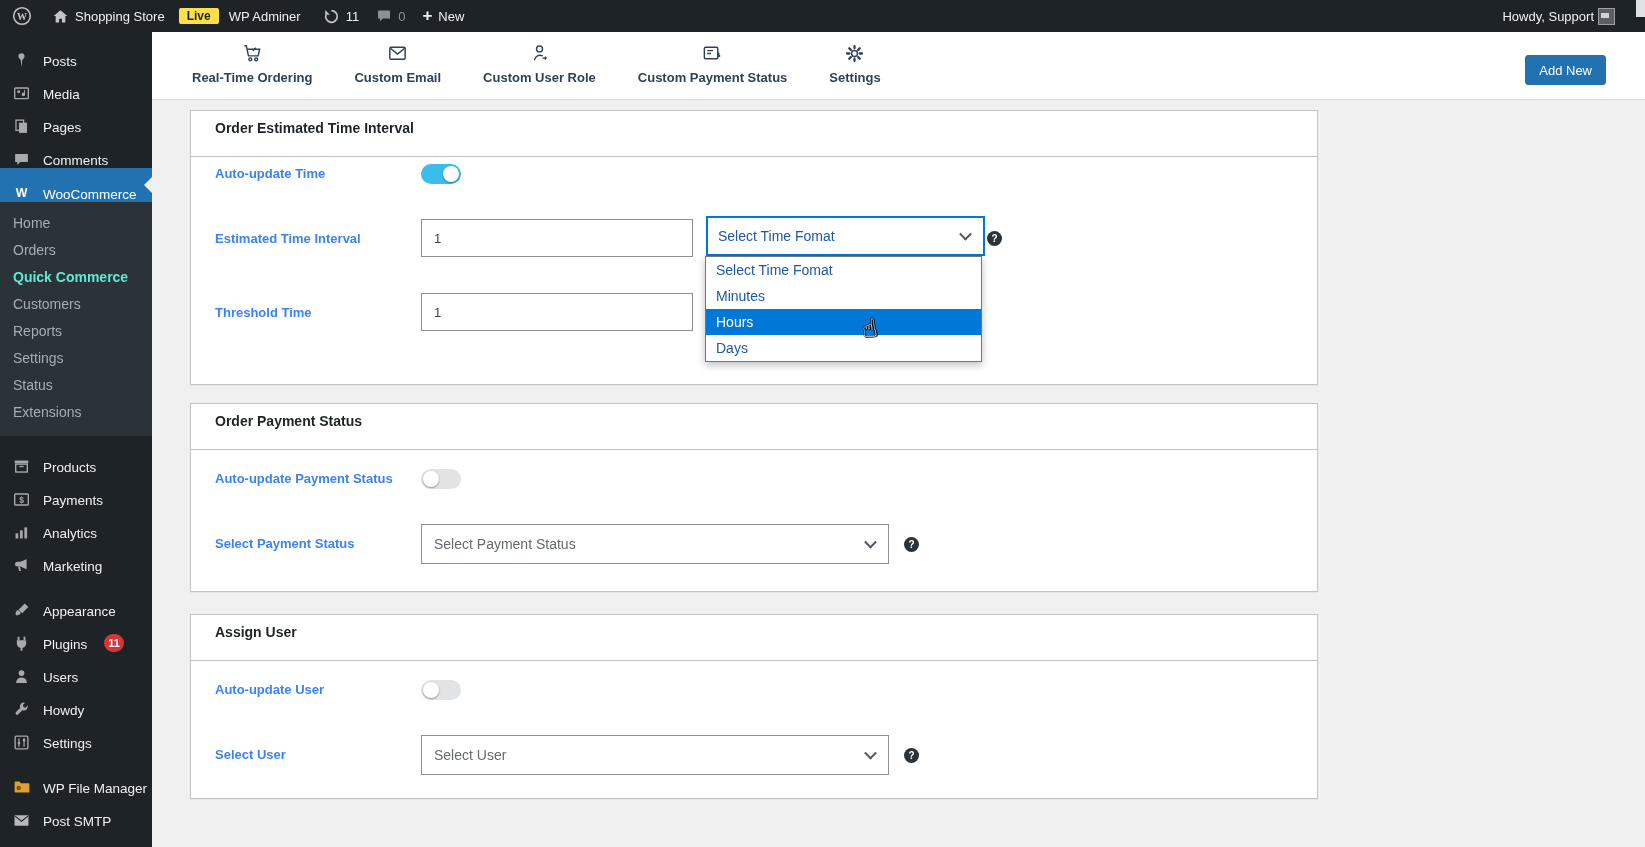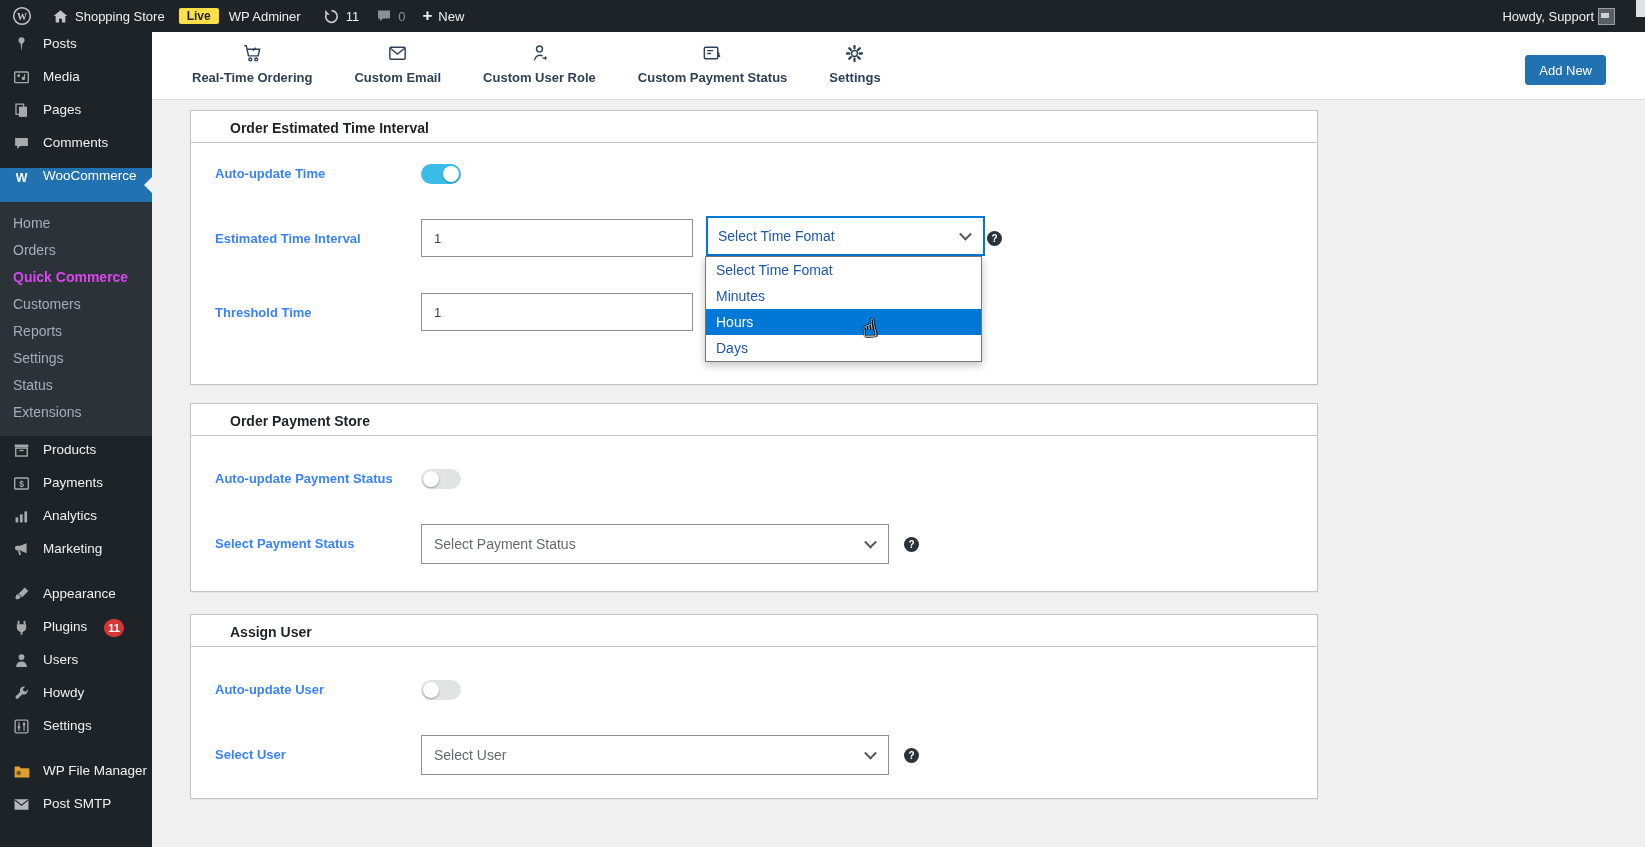--- a/index.html
+++ b/index.html
@@ -17,32 +17,32 @@
   .ab-muted { color:#8c8f94; }
   #ab-right { margin-left:auto; display:flex; align-items:center; gap:4px; margin-right:30px; }
   #ab-avatar { width:17px; height:17px; background:#5a5f64; border:1px solid #9b9fa3; position:relative; }
   #ab-avatar::after { content:""; position:absolute; left:2px; top:4px; width:8px; height:5px; background:#cfd1d3; }
   #ab-plus { font-size:17px; font-weight:bold; line-height:1; margin-top:-2px; }
   #scroll-thumb { position:absolute; right:0; top:0; width:9px; height:17px; background:#dfe1e4; z-index:70; }
 
   
   #sidebar { position:absolute; top:32px; left:0; width:152px; height:815px; background:#1d2327;
     color:#f0f0f1; z-index:50; }
-  .m-item { display:flex; align-items:flex-start; height:33px; padding-left:11px; gap:11px;
+  .m-item { display:flex; align-items:flex-end; height:33px; padding-left:11px; gap:11px;
     font-size:13.5px; color:#f0f0f1; cursor:pointer; }
   .m-item .mi { width:21px; display:inline-flex; justify-content:center; color:#a7aaad; }
   #menu-top { padding-top:4px; }
   #wc-item { height:34px; background:#2271b1; color:#fff; position:relative; }
   #wc-item .mi { color:#fff; }
   #wc-arrow { position:absolute; right:0; top:9px; width:0; height:0;
     border:8px solid transparent; border-right-color:#f0f0f1; border-left-width:0; }
   #wc-sub { background:#2c3338; padding:8px 0 10px 0; }
   .sub-item { display:block; padding-left:13px; height:27px; line-height:27px; font-size:14px;
     color:#a5adb5; cursor:pointer; }
-  .sub-item.current { color:#d946ef; font-weight:bold; }
+  .sub-item.current { color:#5eead4; font-weight:bold; }
   .menu-gap { height:12px; }
   .badge { background:#d63638; color:#fff; border-radius:9px; min-width:18px; height:18px;
     display:inline-flex; align-items:center; justify-content:center; font-size:11px; font-weight:bold;
     padding:0 4px; margin-left:6px; }
 
   
   #main { position:absolute; top:32px; left:152px; width:1493px; height:815px; }
 
   
   #tabbar { position:relative; height:68px; background:#fff; border-bottom:1px solid #dcdcde;
@@ -55,21 +55,21 @@
   #add-new-btn { position:absolute; right:39px; top:23px; height:30px; padding:0 13px;
     background:#2271b1; color:#fff; border:1px solid #2271b1; border-radius:3px; font-size:13px;
     font-family:"Liberation Sans",sans-serif; cursor:pointer; }
 
   
   .card { position:absolute; left:38px; width:1128px; background:#fff; border:1px solid #c3c4c7;
     box-shadow:0 1px 1px rgba(0,0,0,0.04); }
   #card-time { top:78px; height:275px; }
   #card-payment { top:371px; height:189px; }
   #card-user { top:582px; height:185px; }
-  .card-hdr { height:32px; line-height:34px; padding-left:39px; border-bottom:1px solid #c3c4c7;
+  .card-hdr { height:46px; line-height:34px; padding-left:24px; border-bottom:1px solid #c3c4c7;
     font-size:14px; font-weight:bold; color:#1d2327; }
   .f-label { position:absolute; left:24px; font-size:13px; font-weight:bold; color:#3b82f6; line-height:22px; }
 
   .toggle { position:absolute; left:230px; width:40px; height:20px; border-radius:10px; cursor:pointer; }
   .toggle.on { background:#3abde8; }
   .toggle.off { background:#e2e3e5; }
   .knob { position:absolute; top:2px; width:16px; height:16px; border-radius:50%; background:#fff;
     box-shadow:0 1px 2px rgba(0,0,0,0.35); }
   .toggle.on .knob { right:2px; }
   .toggle.off .knob { left:2px; }
@@ -403,21 +403,21 @@
         <span>Select Time Fomat</span>
         <span class="chev"></span>
       </span>
       <span class="help" id="help-format">?</span>
 
       <span class="f-label" style="top:191px">Threshold Time</span>
       <input class="txt-input" style="top: 182px;" value="1">
     </div>
 
     <div class="card" id="card-payment">
-      <div class="card-hdr">Order Payment Store</div>
+      <div class="card-hdr">Order Payment Status</div>
 
       <span class="f-label" style="top:64px">Auto-update Payment Status</span>
       <span class="toggle off" style="top:65px">
         <span class="knob"></span>
       </span>
 
       <span class="f-label" style="top:129px">Select Payment Status</span>
       <span class="sel gray-select">
         <span>Select Payment Status</span>
         <span class="chev"></span>

